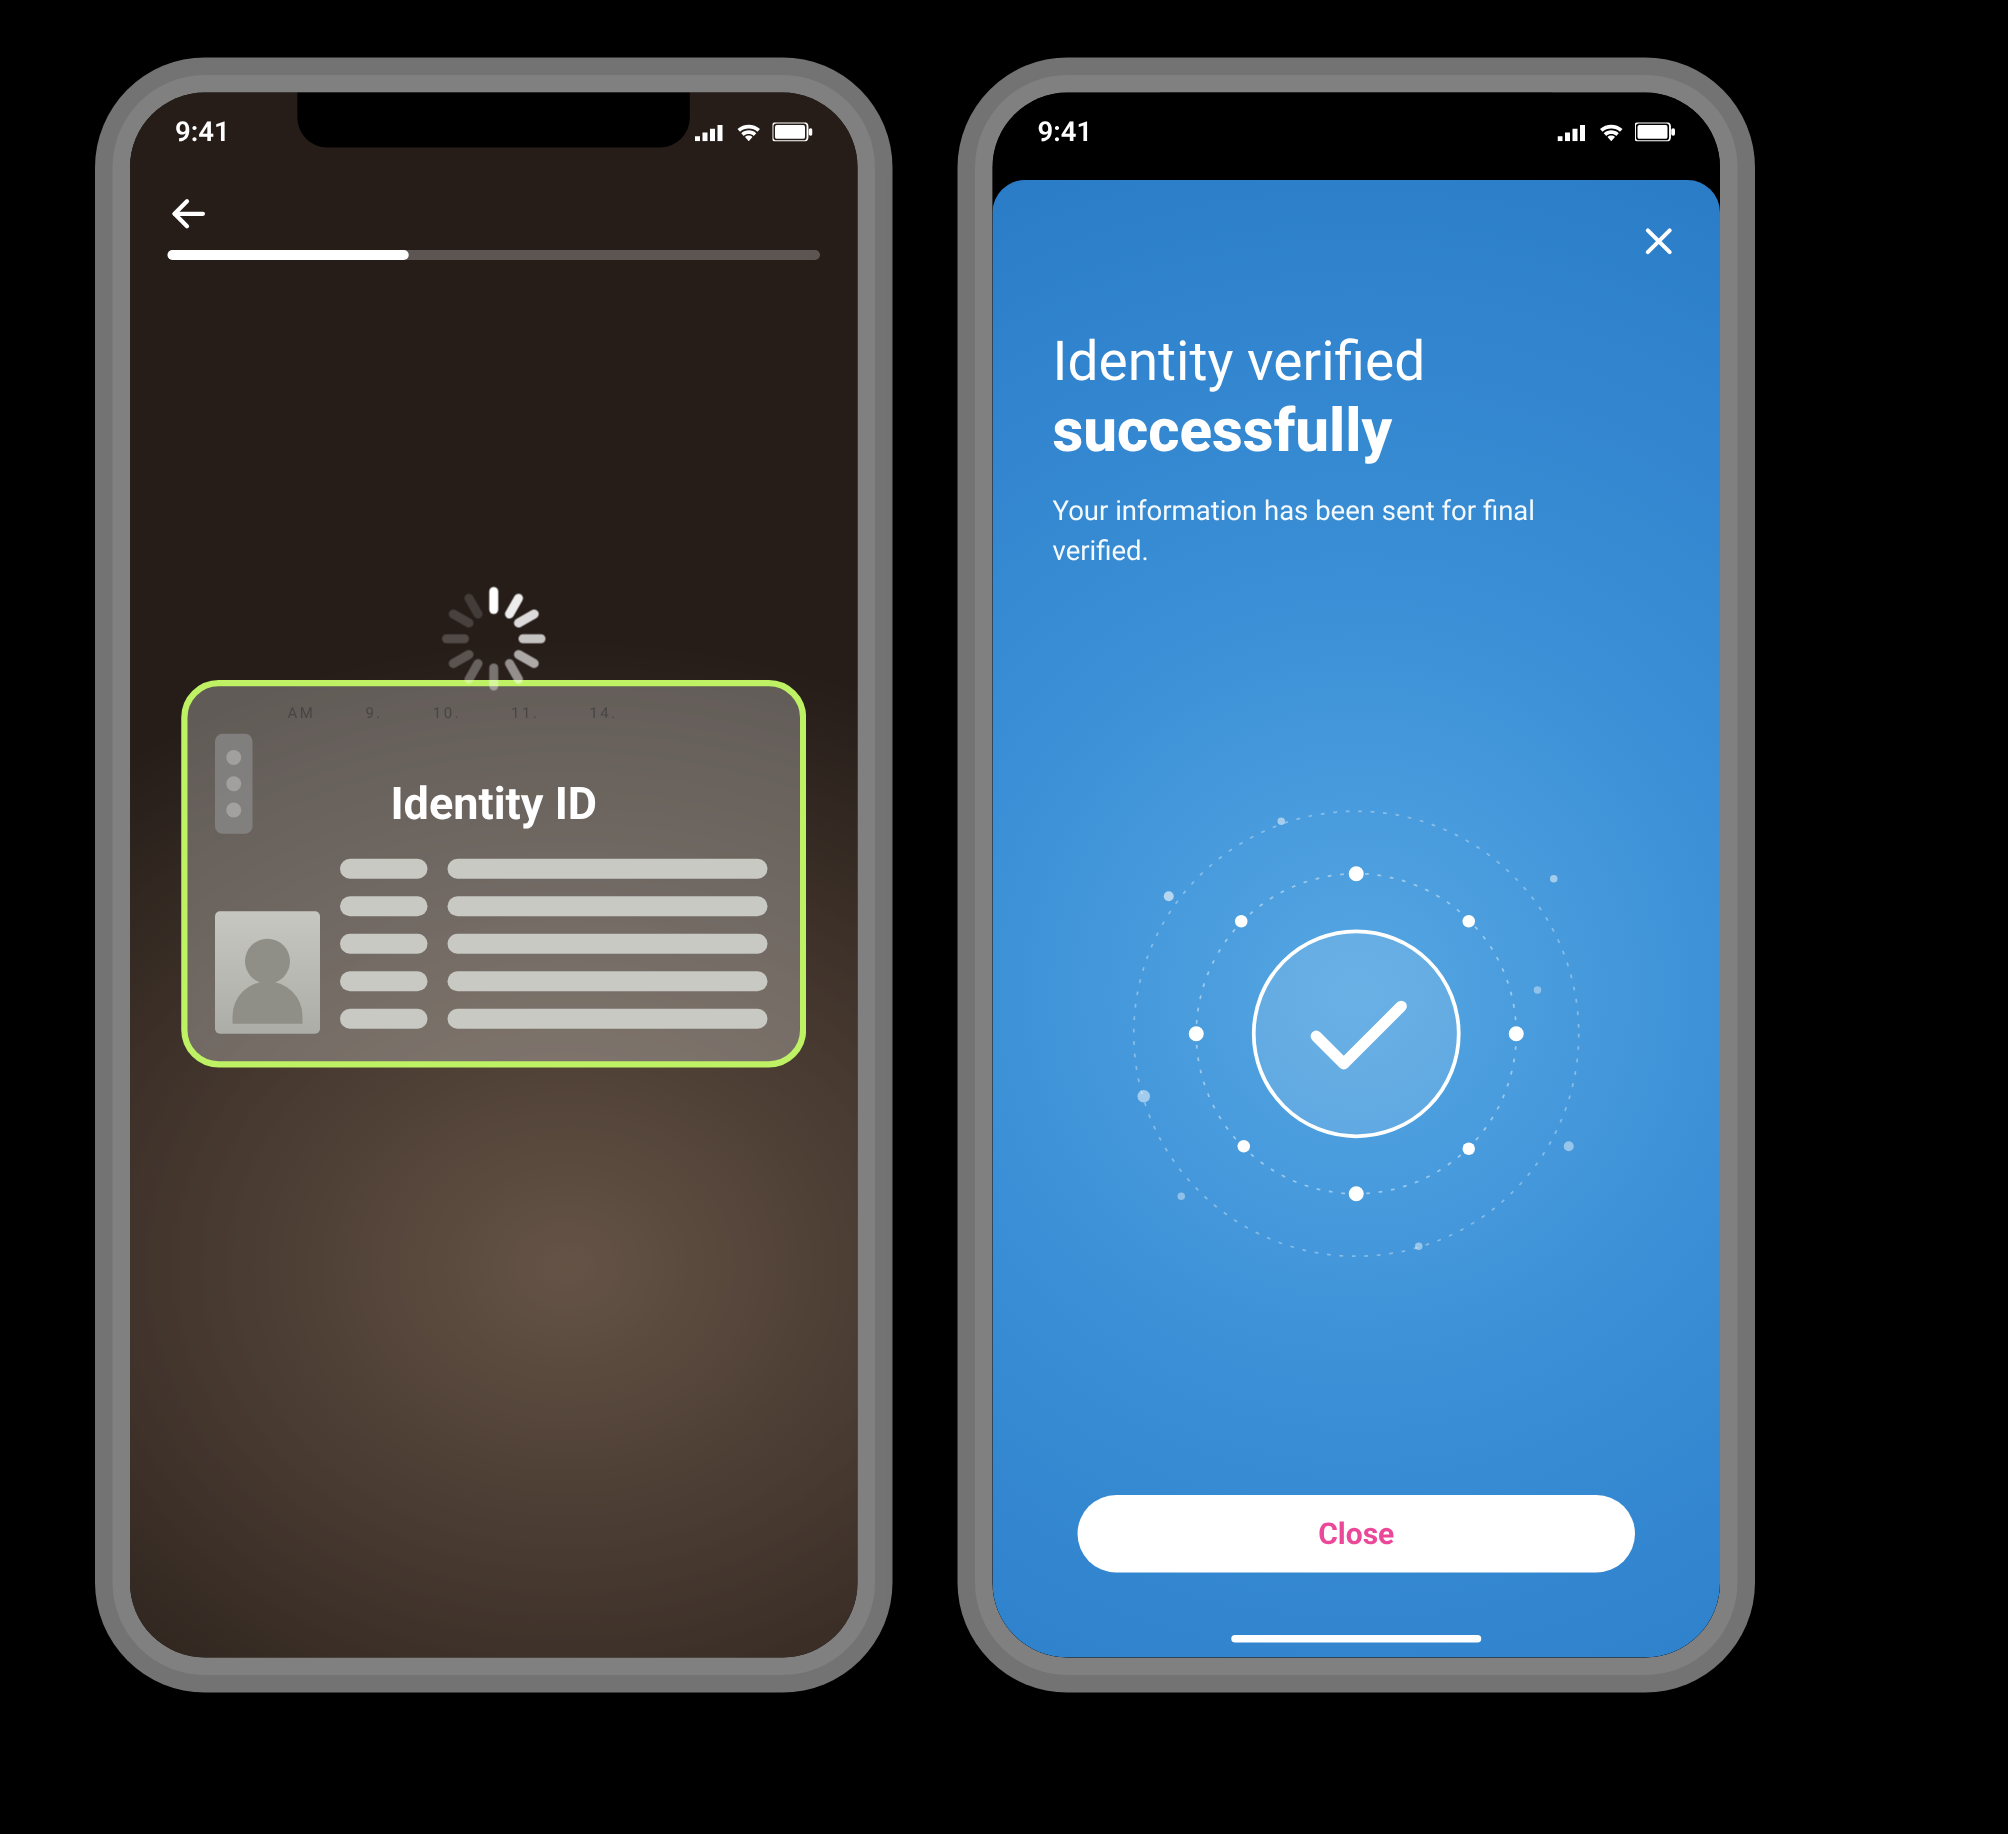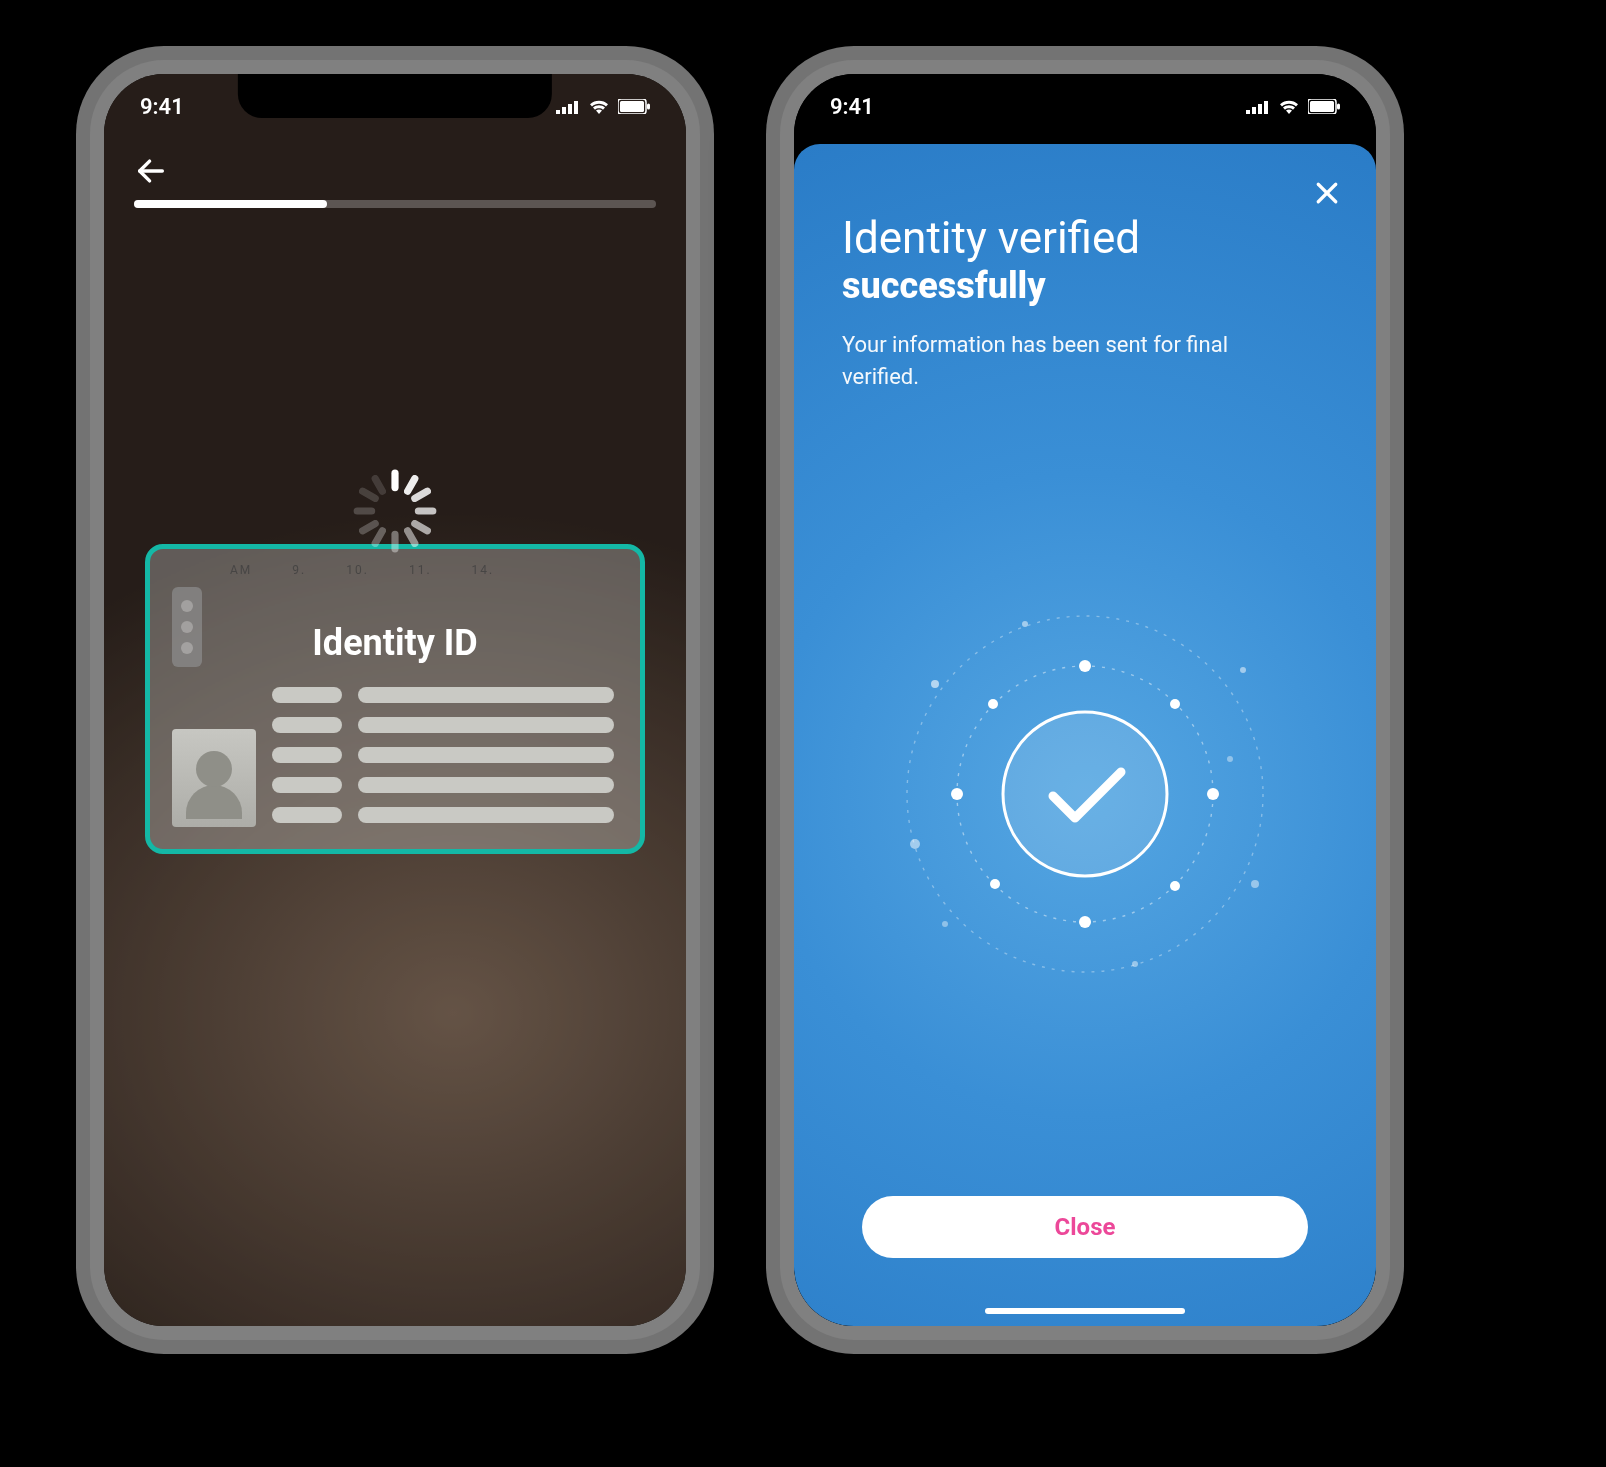--- a/index.html
+++ b/index.html
@@ -95,22 +95,22 @@
     background: #fff;
     border-radius: 4px;
   }
   .id-card {
     position: absolute;
     top: 470px;
     left: 50%;
     transform: translateX(-50%);
     width: 500px;
     height: 310px;
-    border: 5px solid #14b8a6;
-    border-radius: 18px;
+    border: 5px solid #bef264;
+    border-radius: 30px;
     background: rgba(210,210,205,0.35);
     backdrop-filter: blur(1px);
     z-index: 12;
     overflow: hidden;
   }
   .id-top-labels {
     position: absolute;
     top: 14px; left: 80px; right: 20px;
     display: flex; gap: 40px;
     color: rgba(60,60,60,0.7);
@@ -181,31 +181,31 @@
     background: #000;
   }
   .blue-sheet {
     position: absolute;
     top: 70px;
     left: 0; right: 0; bottom: 0;
     background: radial-gradient(circle at 50% 55%, #55a6e2 0%, #3a8fd6 45%, #2a7cc7 100%);
     border-top-left-radius: 26px;
     border-top-right-radius: 26px;
     color: #fff;
-    padding: 69px 48px 40px;
+    padding: 120px 48px 40px;
     display: flex;
     flex-direction: column;
   }
   .close-x {
     position: absolute;
     top: 34px; right: 34px;
     color: #fff;
   }
   .title-line1 { font-size: 44px; font-weight: 400; line-height: 1.15; }
-  .title-line2 { font-size: 36px; font-weight: 800; line-height: 1.15; margin-top: 2px; }
+  .title-line2 { font-size: 48px; font-weight: 800; line-height: 1.15; margin-top: 2px; }
   .subtitle { font-size: 22px; font-weight: 400; margin-top: 22px; opacity: 0.95; max-width: 420px; line-height: 1.45; }
   .success-graphic {
     position: relative;
     flex: 1;
     display: flex;
     align-items: center;
     justify-content: center;
   }
   .close-btn {
     height: 62px;

